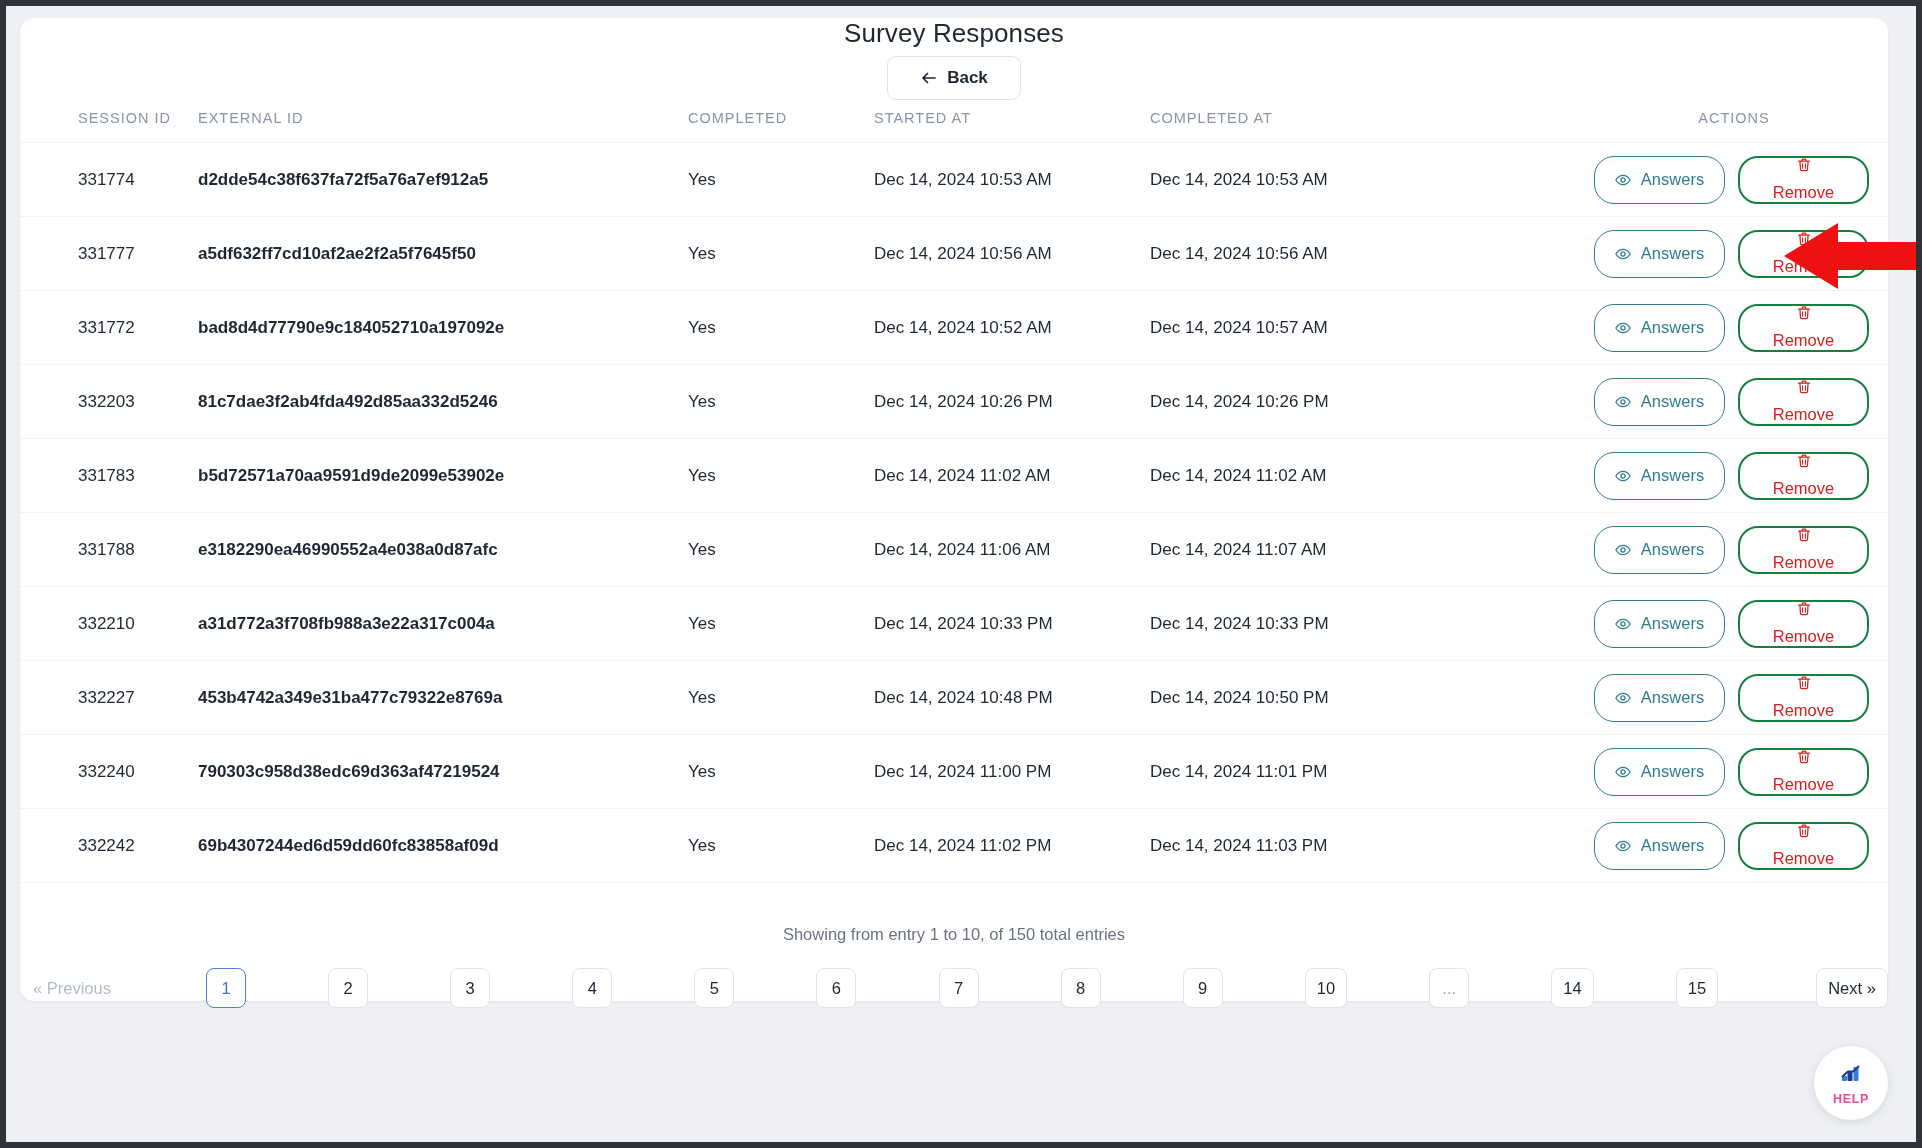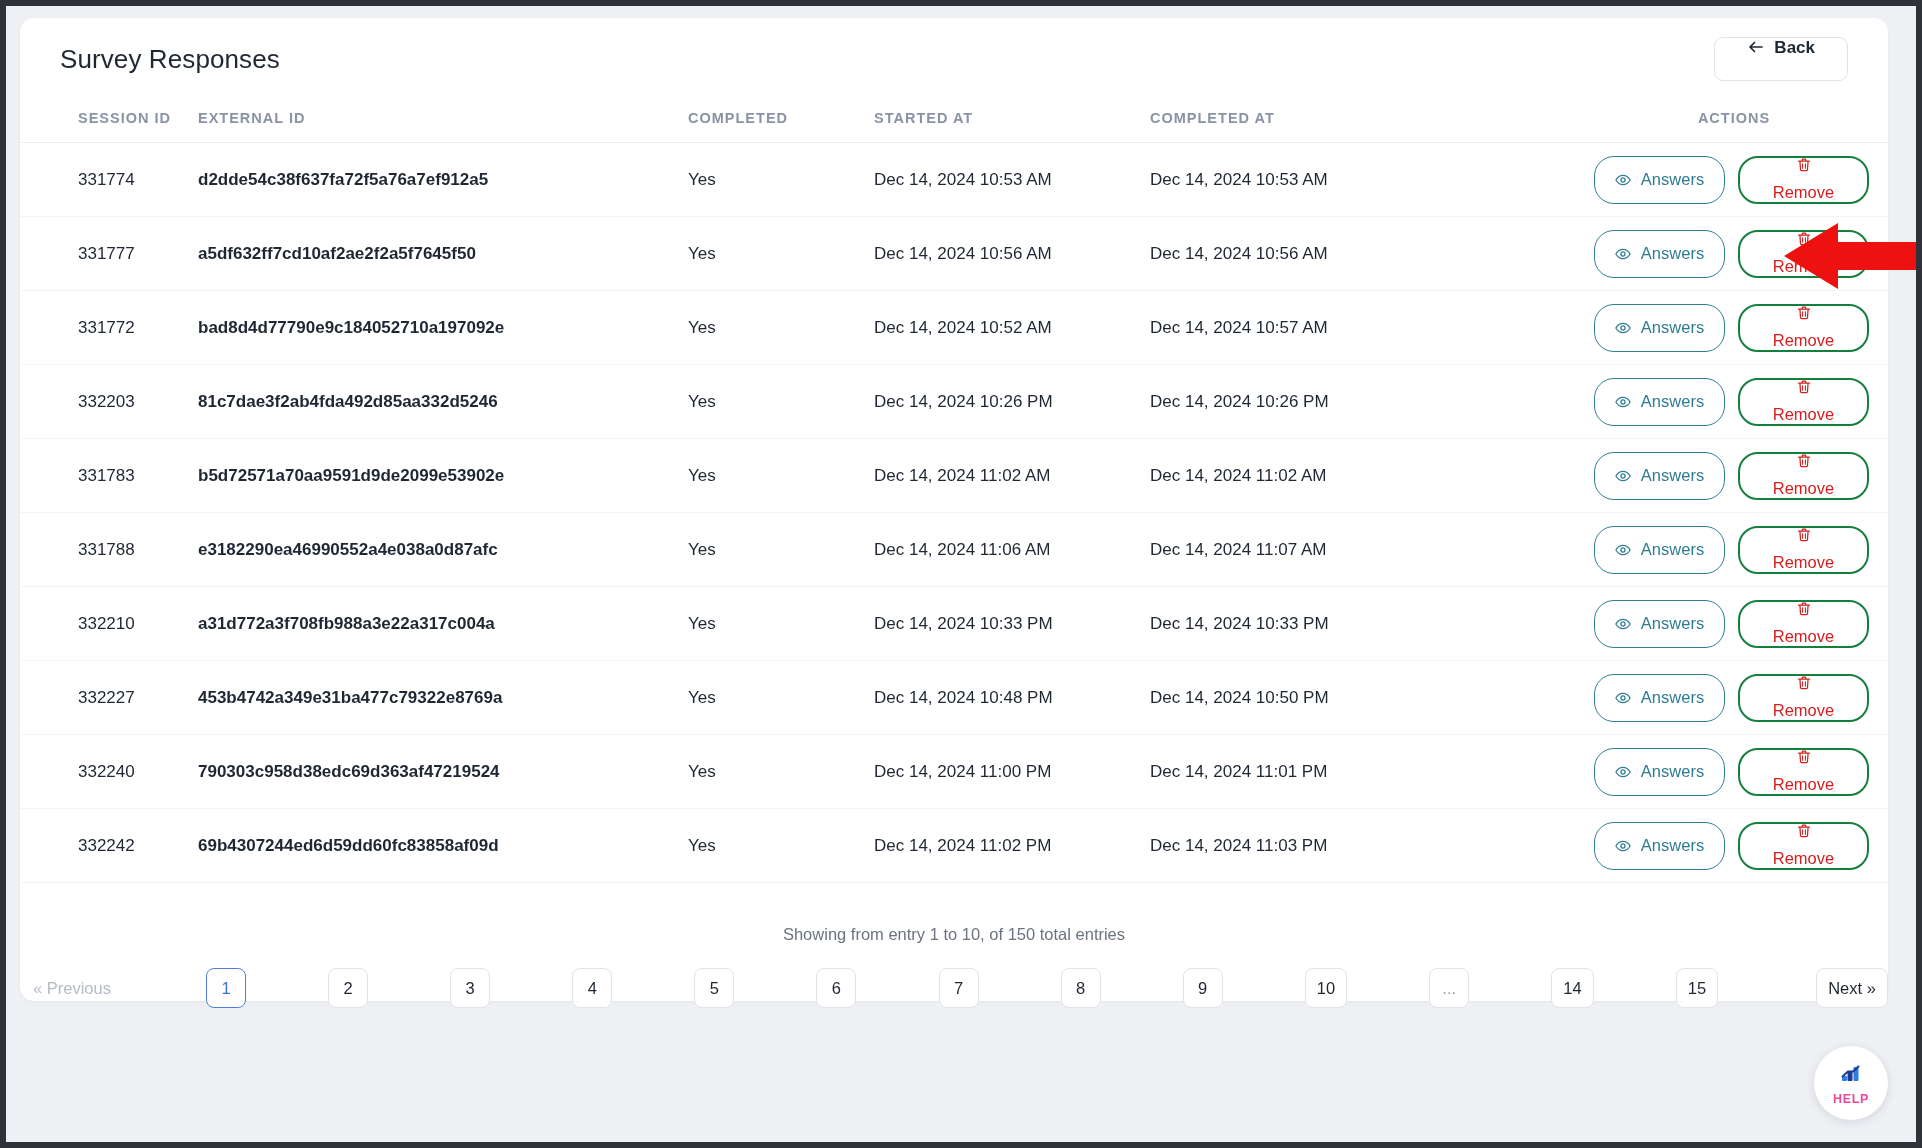--- a/index.html
+++ b/index.html
@@ -39,29 +39,31 @@
   }
 
   
   .card-header {
     position: relative;
     height: 82px;
     padding: 0 40px;
     display: flex;
     align-items: center;
     justify-content: space-between;
+    flex-direction: column;
   }
   .page-title {
     font-size: 26px;
     font-weight: 400;
     color: #1f2733;
     letter-spacing: .1px;
   }
   .back-btn {
     display: inline-flex;
+    align-items: center;
     gap: 9px;
     height: 44px;
     padding: 0 32px;
     background: #ffffff;
     border: 1px solid #dfe3ea;
     border-radius: 9px;
     font-size: 17px;
     font-weight: 600;
     color: #1f2733;
     cursor: pointer;
@@ -77,21 +79,21 @@
   }
 
   
   table.responses {
     width: 100%;
     border-collapse: collapse;
     table-layout: fixed;
   }
   table.responses thead th {
     font-size: 14.5px;
-    font-weight: 700;
+    font-weight: 400;
     letter-spacing: 1.0px;
     color: #8a93a6;
     text-transform: uppercase;
     text-align: left;
     padding: 10px 0 16px 0;
     border-bottom: 1px solid #edf0f4;
     white-space: nowrap;
   }
   table.responses tbody td {
     font-size: 17px;

